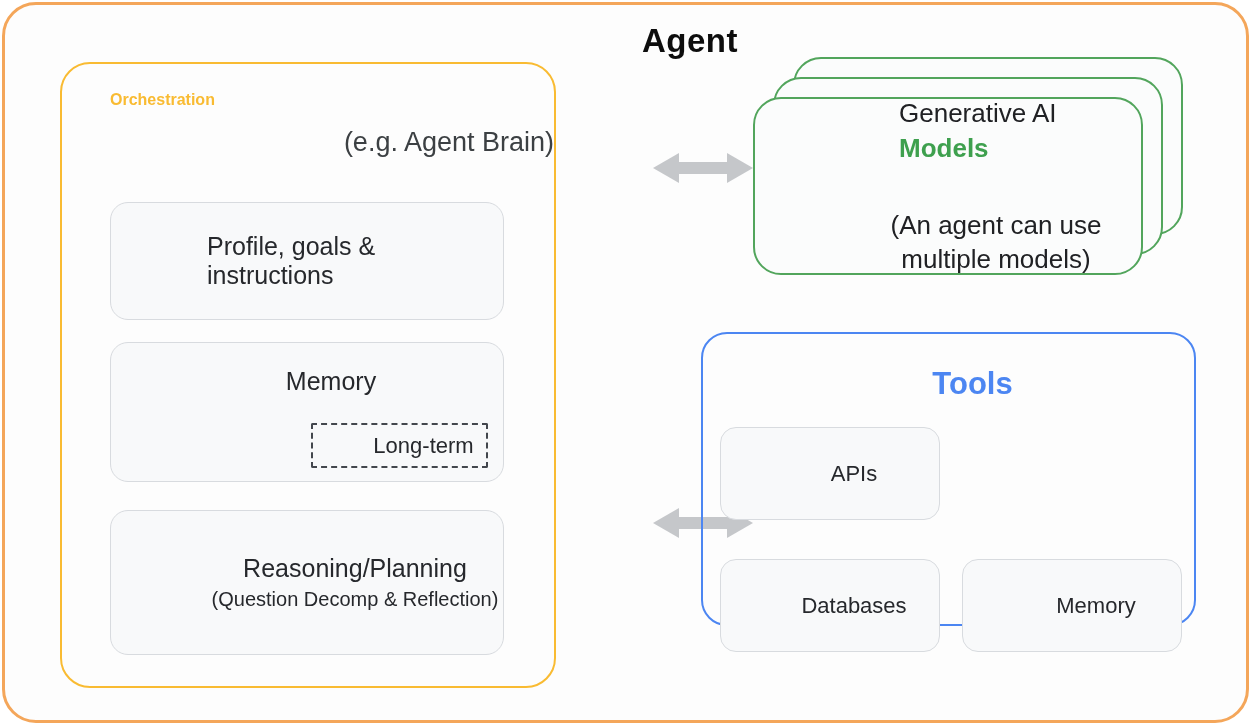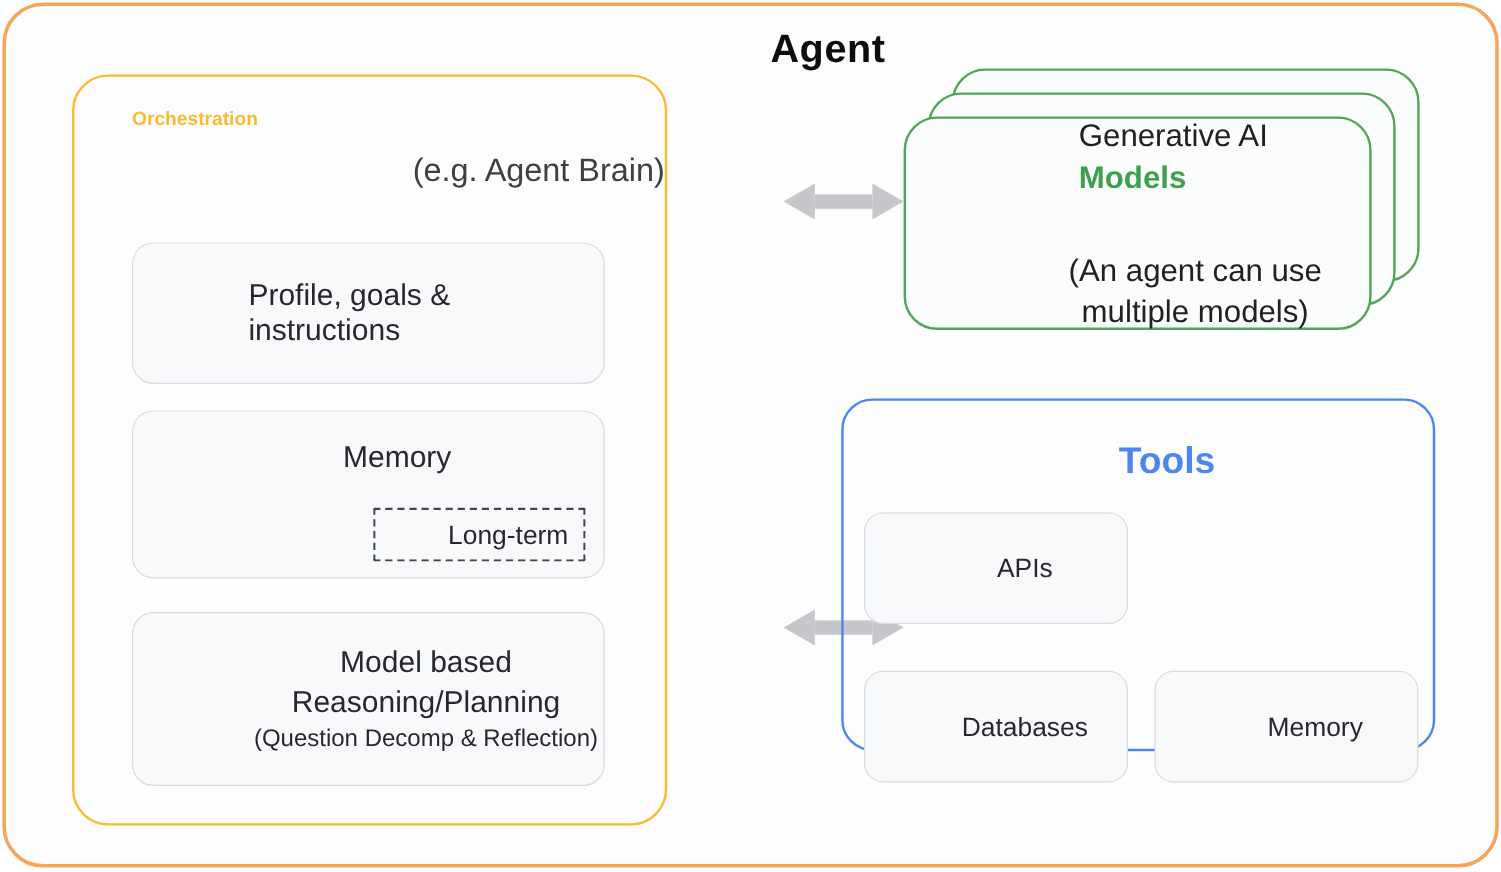--- a/index.html
+++ b/index.html
@@ -98,21 +98,20 @@
     <div class="card profile-card">
       <span>Profile, goals &amp; instructions</span>
     </div>
 
     <div class="card memory-card">
       <div class="memory-label">Memory</div>
       <div class="dashed-box long-term">Long-term</div>
     </div>
 
     <div class="card reasoning-card">
-      <div class="r-line">Model based</div>
       <div class="r-line">Reasoning/Planning</div>
       <div class="r-line r-small">(Question Decomp &amp; Reflection)</div>
     </div>
   </div>
 
   <div class="models-stack">
     <div class="model-card model-back"></div>
     <div class="model-card model-mid"></div>
     <div class="model-card model-front">
       <div class="m-line1">

